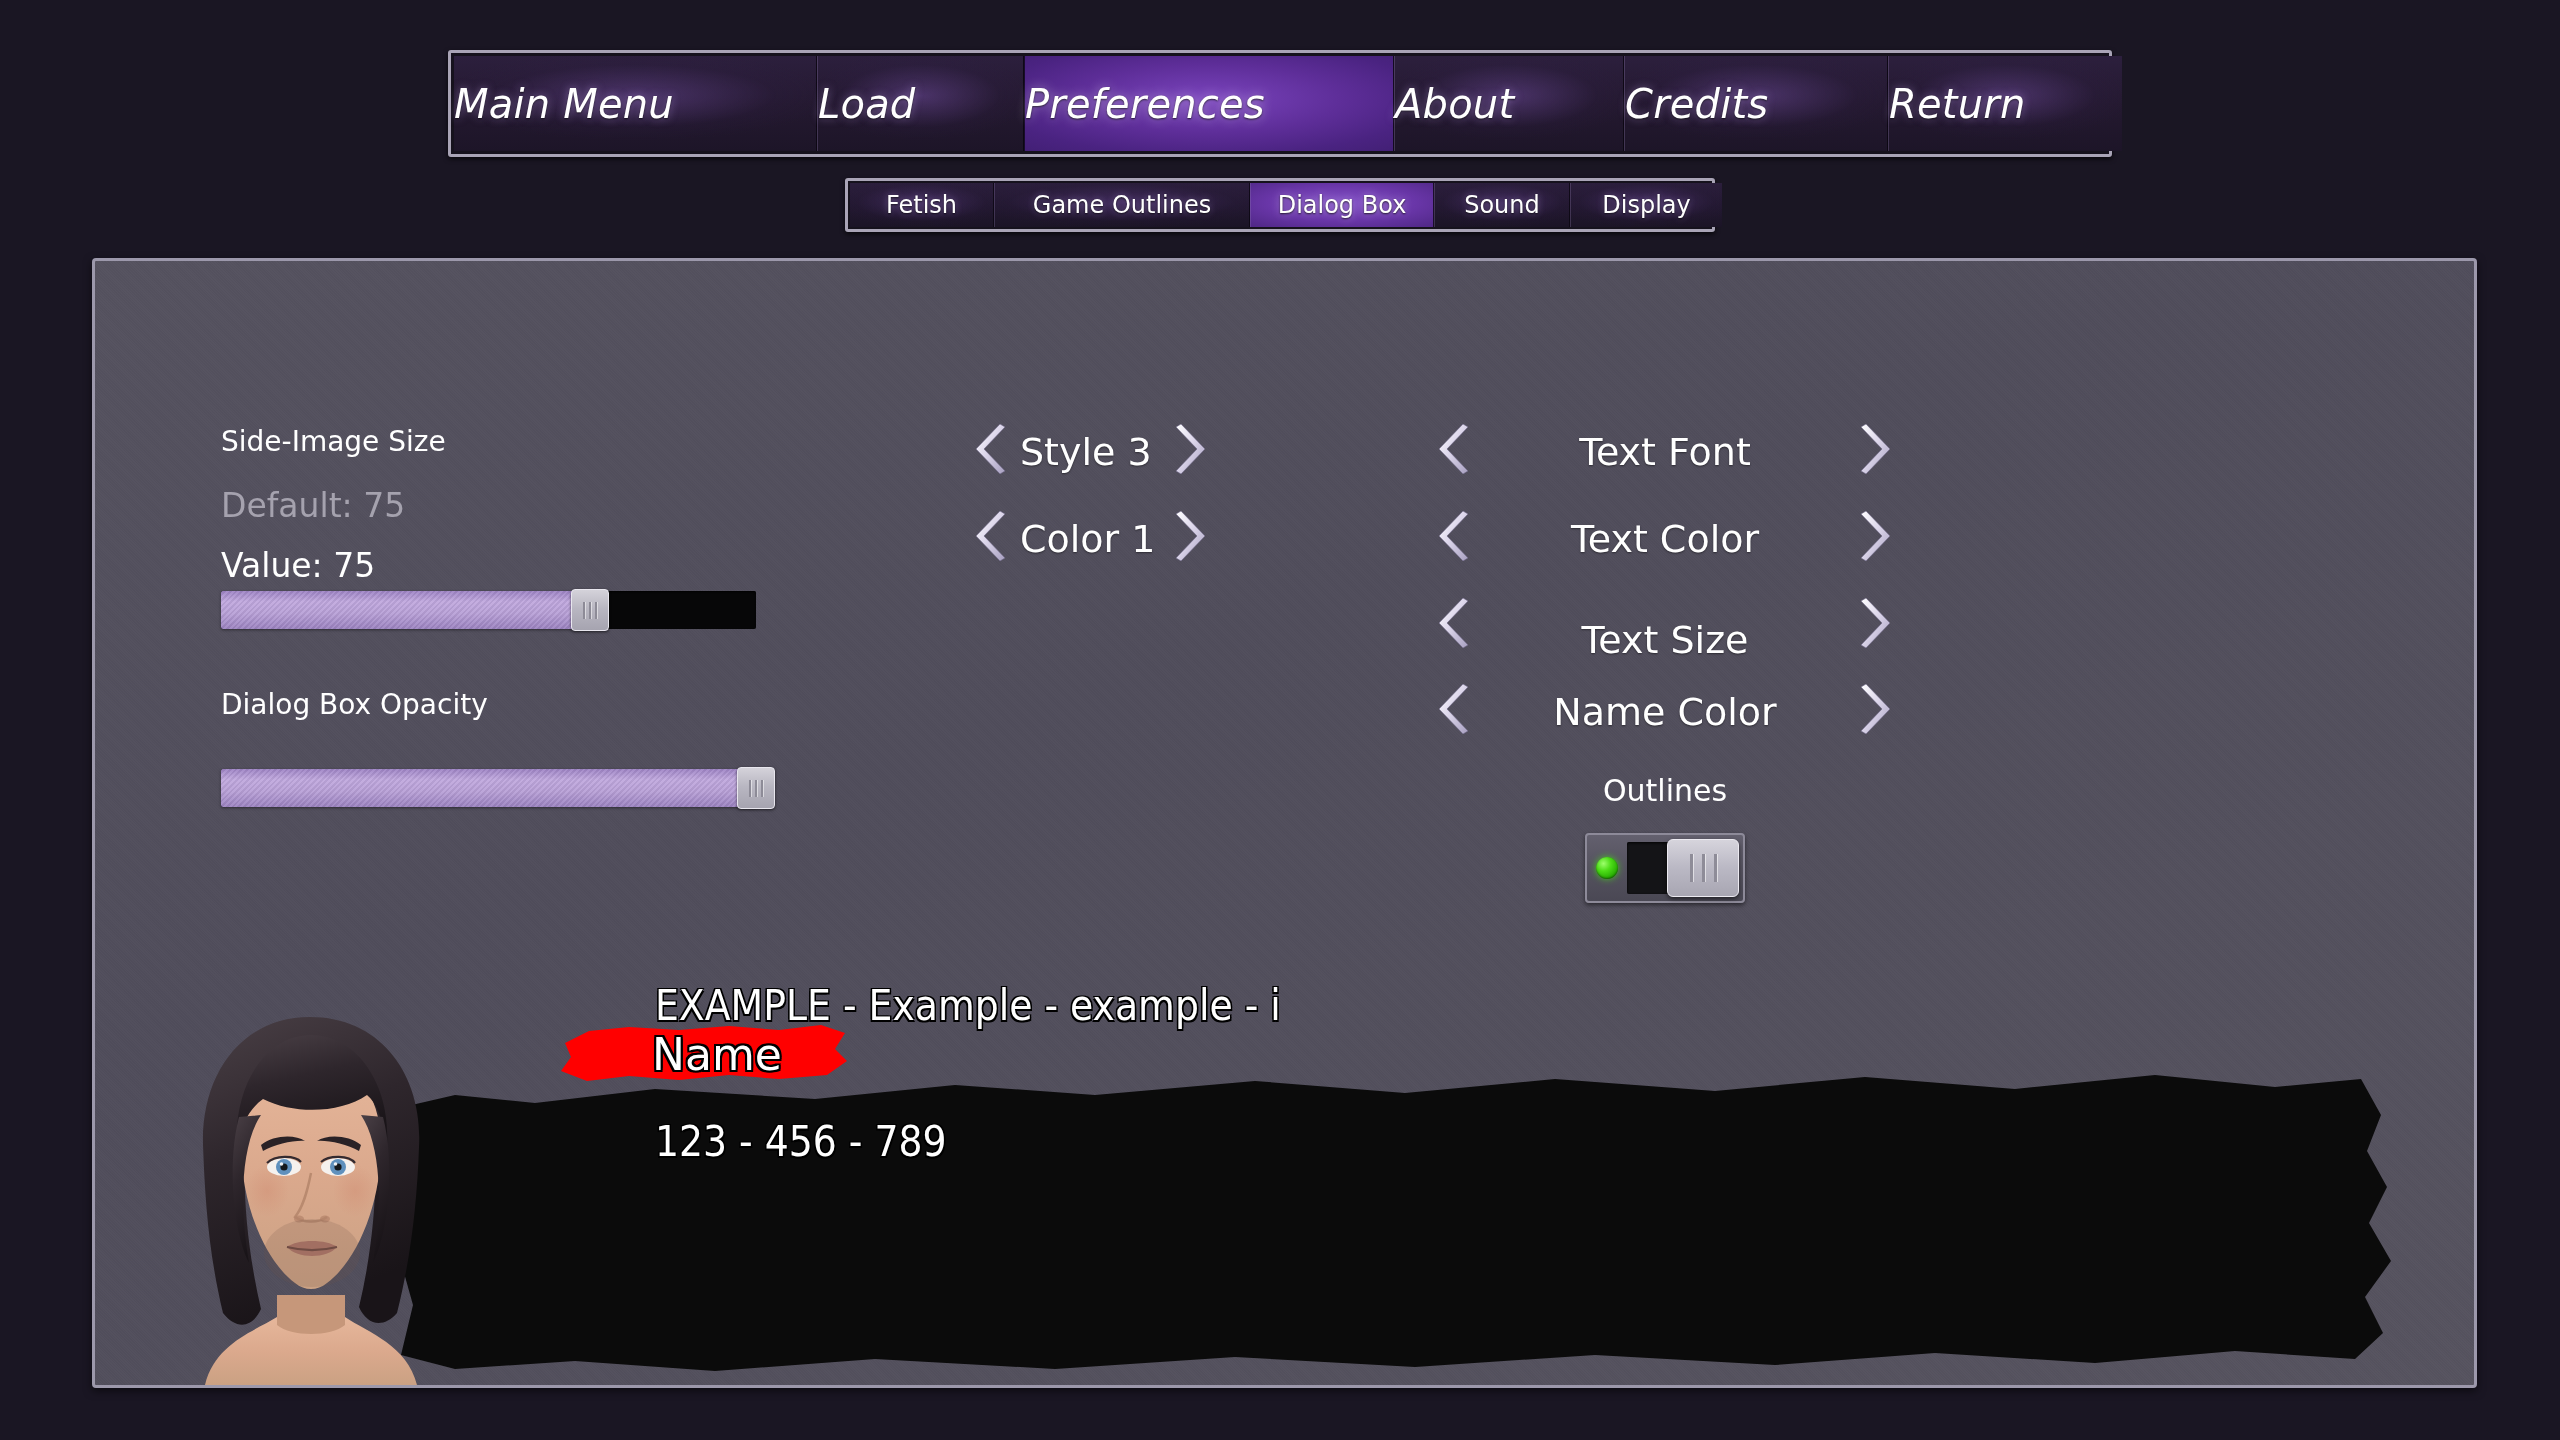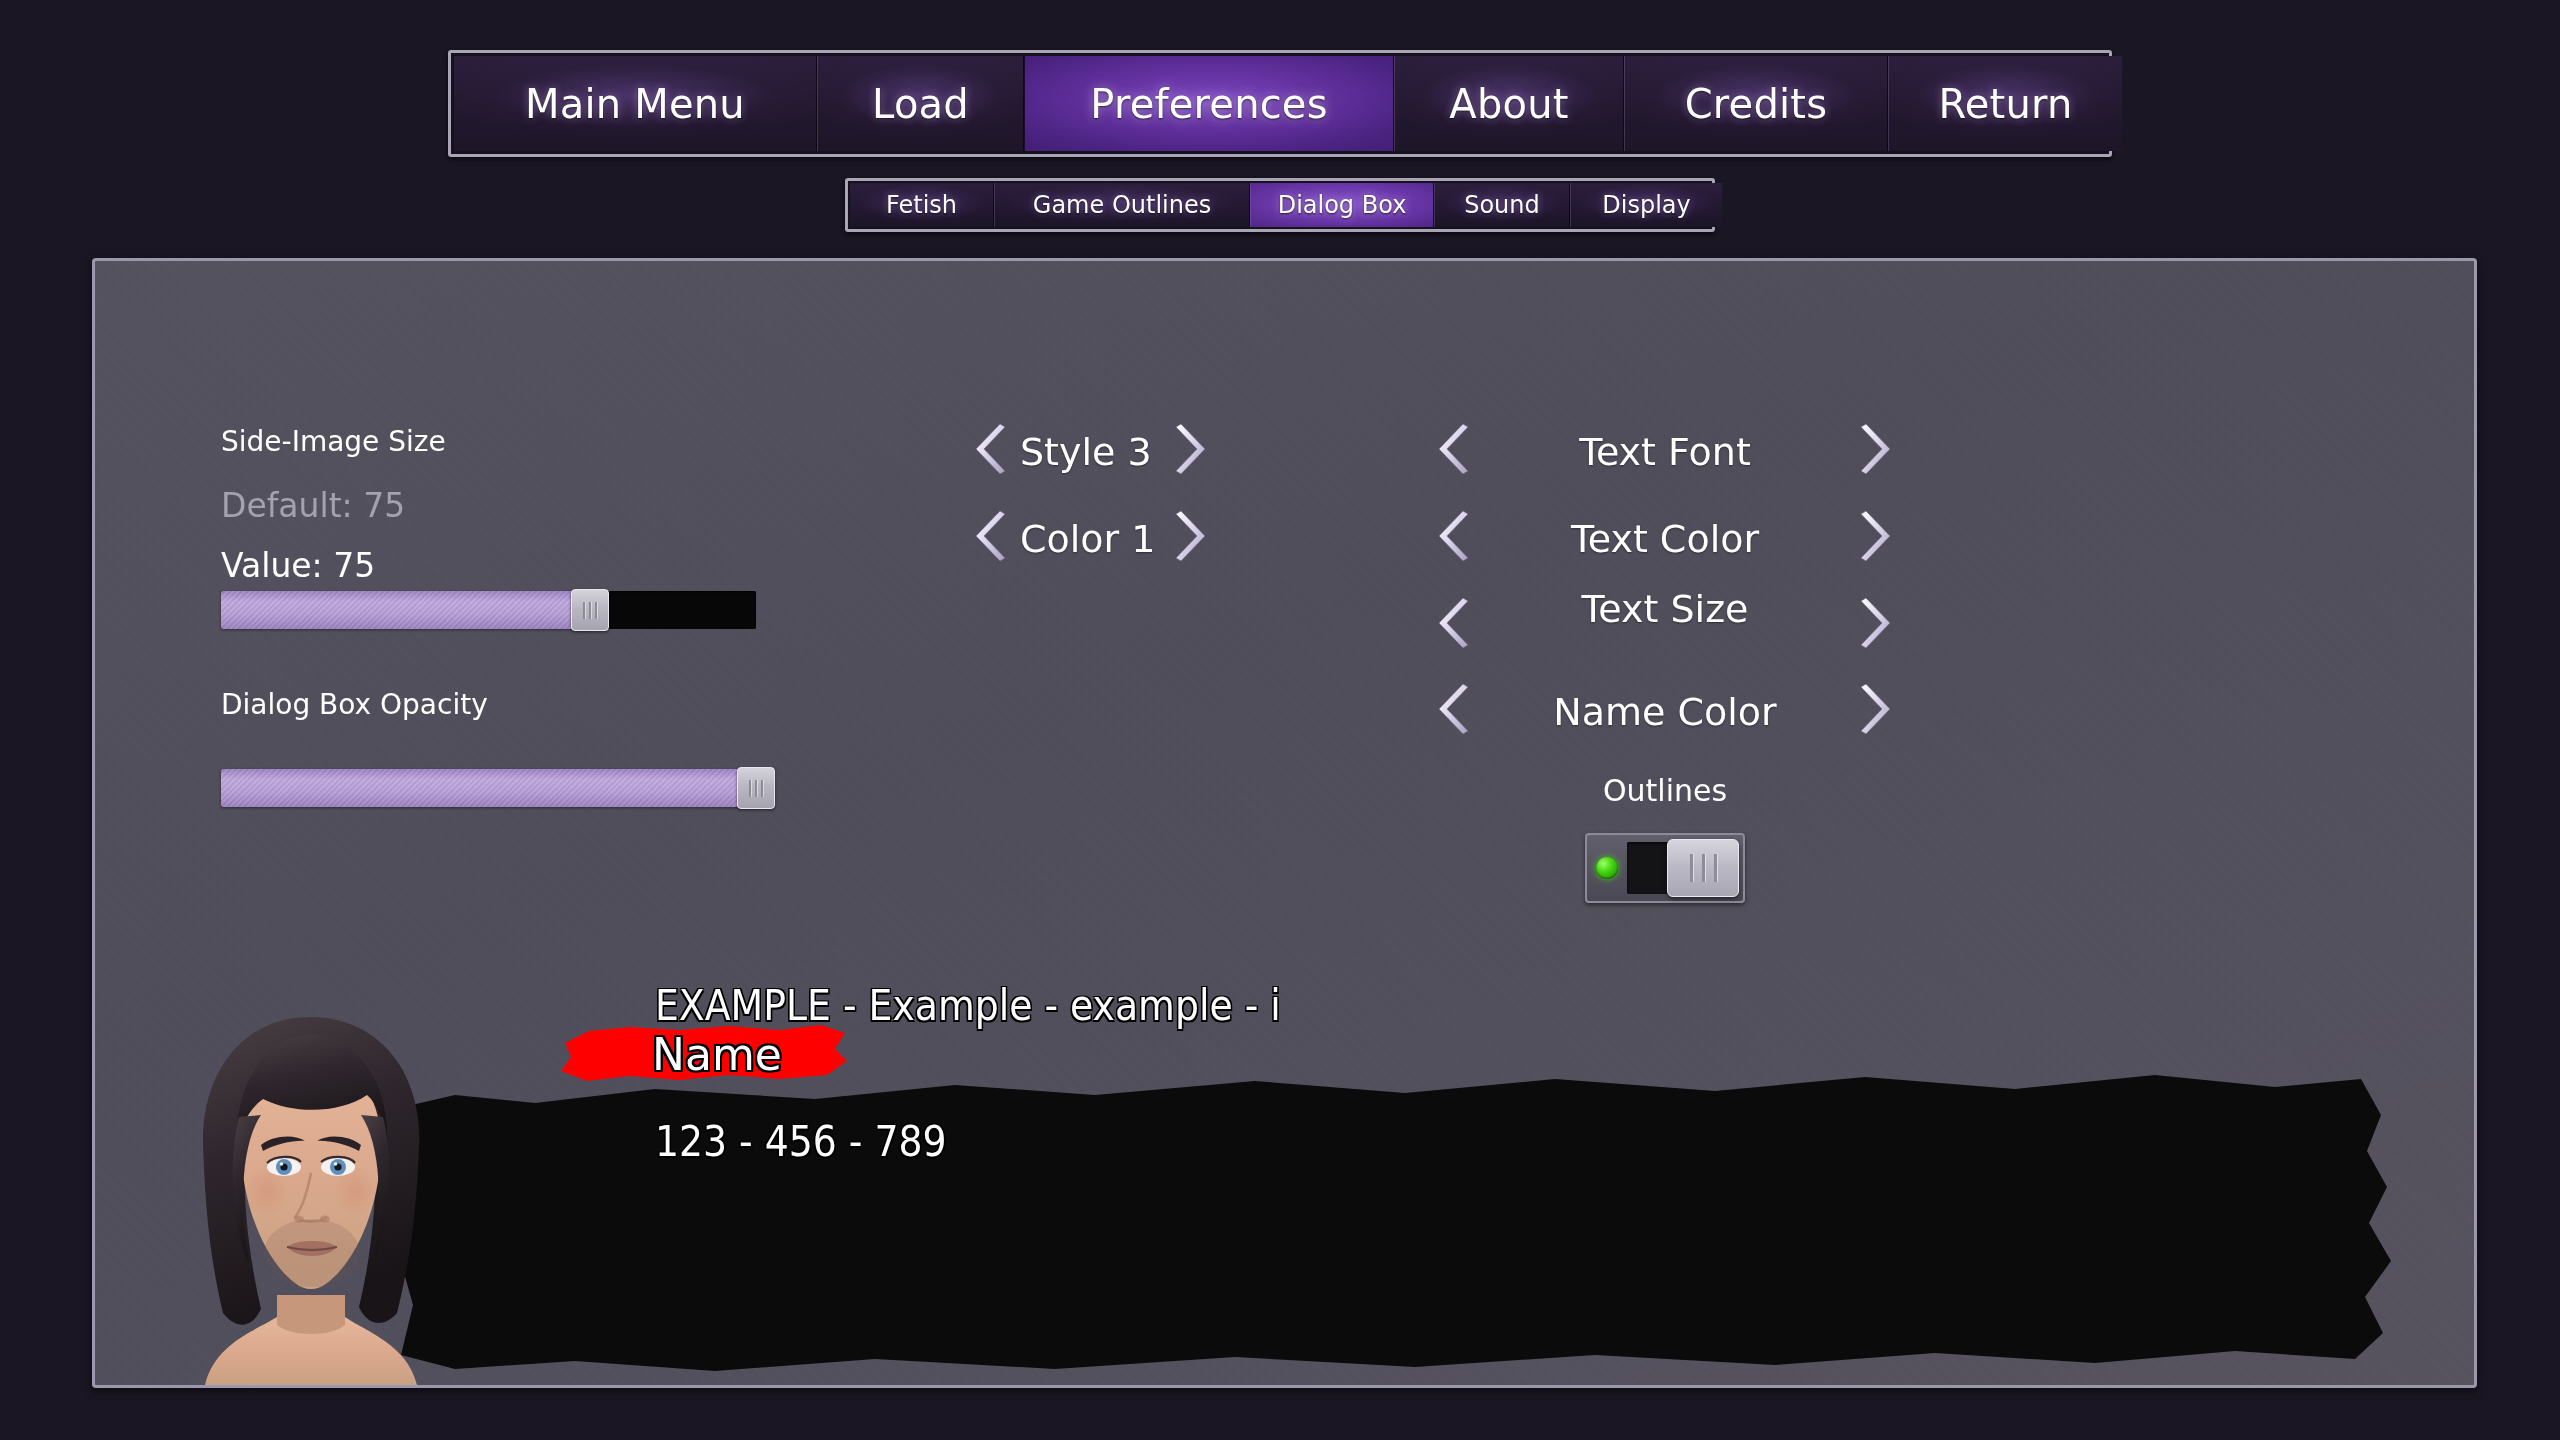--- a/index.html
+++ b/index.html
@@ -29,31 +29,31 @@
     background: #16121d;
     padding: 3px;
     display: flex;
     box-shadow: 0 2px 5px rgba(0,0,0,.7);
   }
   #main-nav .navbtn {
     position: relative;
     flex: 0 0 auto;
     display: flex;
     align-items: center;
-    justify-content: center;
     color: #ffffff;
     font-size: 40px;
     letter-spacing: .2px;
     cursor: pointer;
     background:
       radial-gradient(ellipse 70% 60% at 50% 42%, rgba(106,72,150,.55) 0%, rgba(48,31,70,.18) 55%, rgba(0,0,0,0) 78%),
       linear-gradient(180deg, #2c1f3d 0%, #241930 50%, #1d1528 100%);
     border-left: 1px solid rgba(150,130,180,.30);
     border-right: 1px solid rgba(10,6,16,.85);
     text-shadow: 0 0 9px rgba(190,160,230,.5), 0 1px 2px rgba(0,0,0,.9);
+    font-style: italic;
   }
   #main-nav .navbtn:first-child { border-left: none; }
   #main-nav .navbtn:last-child  { border-right: none; }
   #main-nav .navbtn.active {
     background:
       radial-gradient(ellipse 85% 85% at 50% 45%, #7a44bd 0%, #5e2e99 42%, #4a2381 70%, #3d1d6d 100%);
     text-shadow: 0 0 12px rgba(255,255,255,.45), 0 1px 2px rgba(0,0,0,.8);
     border-left: 1px solid rgba(20,10,35,.9);
   }
 
@@ -429,21 +429,21 @@
     <svg viewBox="0 0 36 50">
         <path d="M6 3 L27 25 L6 47 L11 50 L35 25 L11 0 Z" fill="url(#cg)" stroke="#6f6887" stroke-width="0.6"></path>
       </svg>
   </div>
 
   <div class="chev" style="left:1343px;top:337px">
     <svg viewBox="0 0 36 50">
         <path d="M30 3 L9 25 L30 47 L25 50 L1 25 L25 0 Z" fill="url(#cg)" stroke="#6f6887" stroke-width="0.6"></path>
       </svg>
   </div>
-  <div class="selector-label" style="left:1415px;top:329px;width:310px;text-align:center">Text Size</div>
+  <div class="selector-label" style="left:1415px;top:360px;width:310px;text-align:center">Text Size</div>
   <div class="chev" style="left:1760px;top:337px">
     <svg viewBox="0 0 36 50">
         <path d="M6 3 L27 25 L6 47 L11 50 L35 25 L11 0 Z" fill="url(#cg)" stroke="#6f6887" stroke-width="0.6"></path>
       </svg>
   </div>
 
   <div class="chev" style="left:1343px;top:423px">
     <svg viewBox="0 0 36 50">
         <path d="M30 3 L9 25 L30 47 L25 50 L1 25 L25 0 Z" fill="url(#cg)" stroke="#6f6887" stroke-width="0.6"></path>
       </svg>

